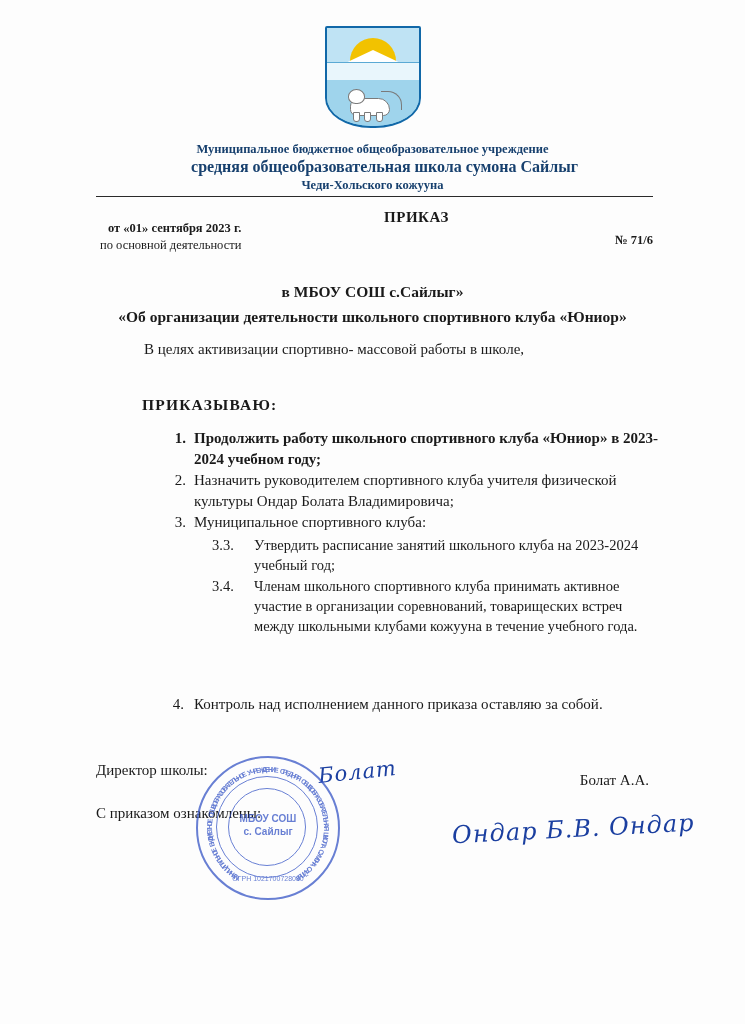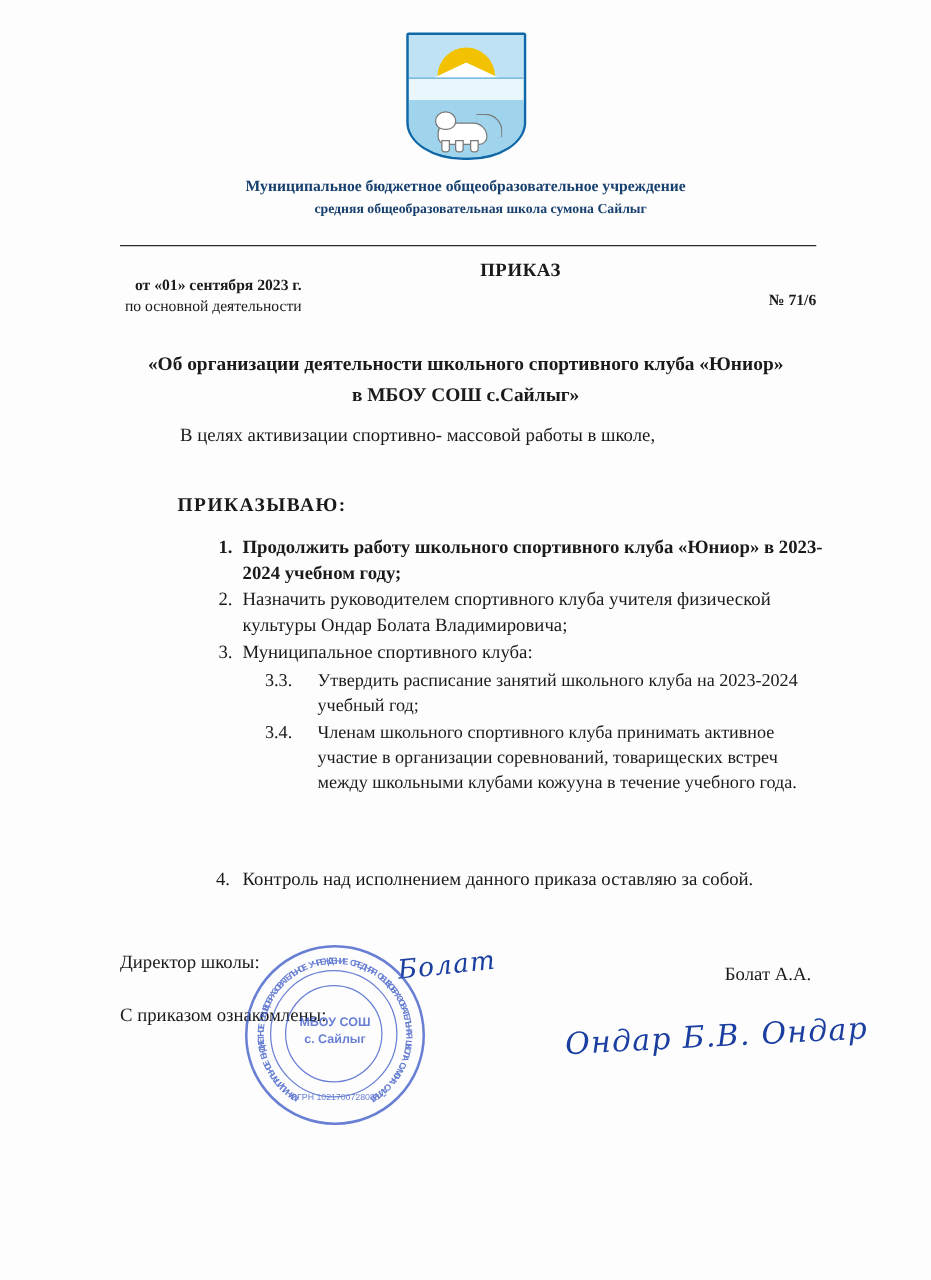--- a/index.html
+++ b/index.html
@@ -133,21 +133,21 @@
     position: absolute;
     top: 140px;
     left: 0;
     width: 745px;
     text-align: center;
     font-weight: bold;
     font-size: 12.5px;
     line-height: 18px;
     color: #17406e;
   }
-  .org-header .l2 { font-size: 11px; margin-left: 24px; }
+  .org-header .l2 { font-size: 16px; margin-left: 24px; }
   .org-header .l3 { font-size: 12.5px; }
 
   .rule {
     position: absolute;
     top: 196px;
     left: 96px;
     width: 557px;
     height: 1px;
     background: #2a2a2a;
   }
@@ -389,32 +389,33 @@
           <div class="leo-leg l2"></div>
           <div class="leo-leg l3"></div>
         </div>
       </div>
     </div>
   </div>
 
   <div class="org-header">
     <div class="l1">Муниципальное бюджетное общеобразовательное учреждение</div>
     <div class="l2">средняя общеобразовательная школа сумона Сайлыг</div>
+    <div class="l3">Чеди-Хольского кожууна</div>
   </div>
 
   <div class="rule"></div>
 
   <div class="order-title">ПРИКАЗ</div>
   <div class="date-line">от «01» сентября 2023 г.</div>
   <div class="basis-line">по основной деятельности</div>
   <div class="number-line">№ 71/6</div>
 
   <div class="subject">
+    <div>в МБОУ СОШ с.Сайлыг»</div>
     <div>«Об организации деятельности школьного спортивного клуба «Юниор»</div>
-    <div>в МБОУ СОШ с.Сайлыг»</div>
   </div>
 
   <div class="preamble">
     <span class="ind"></span><span>В целях активизации спортивно- массовой работы в школе,</span><br>
   </div>
 
   <div class="command">ПРИКАЗЫВАЮ:</div>
 
   <div class="list">
 

